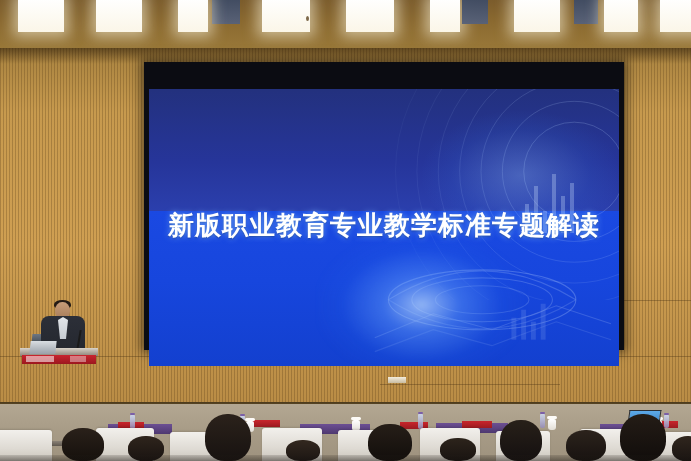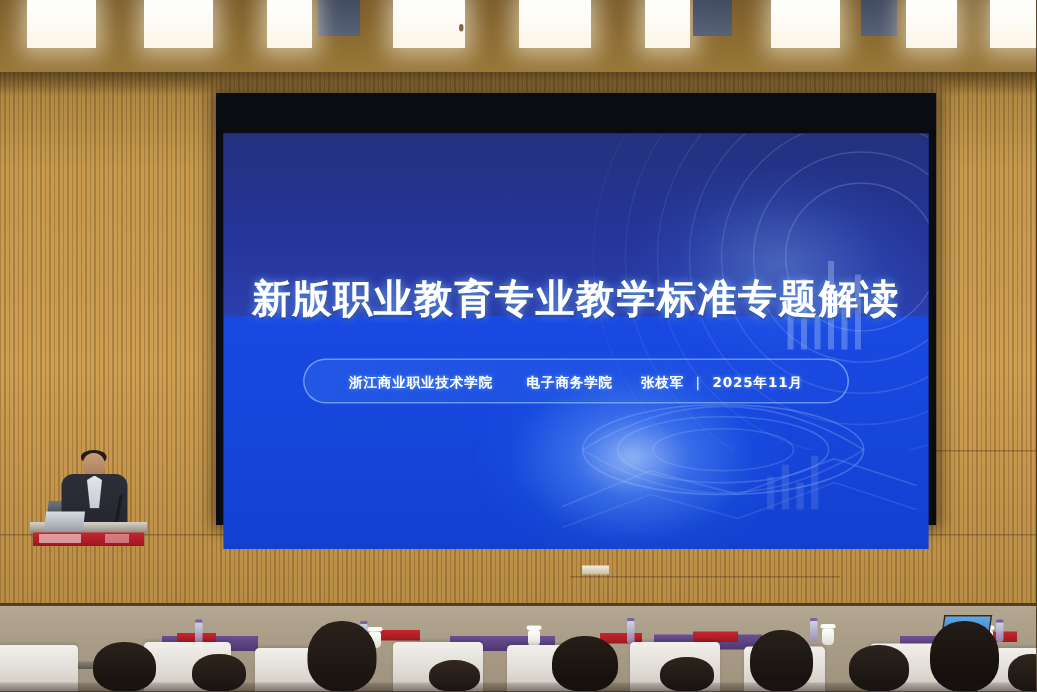--- a/index.html
+++ b/index.html
@@ -356,29 +356,20 @@
       <i style="left:27px;height:82%"></i>
       <i style="left:36px;height:52%"></i>
       <i style="left:45px;height:70%"></i>
     </div>
 
     <div class="scr-glow"></div>
 
     <div class="title-wrap">
       <div class="slide-title">新版职业教育专业教学标准专题解读</div>
 
-      <div class="subtitle-pill">
-        <span class="slide-sub">浙江商业职业技术学院</span>
-        <span class="slide-sub sub-sep">&nbsp;&nbsp;</span>
-        <span class="slide-sub">电子商务学院</span>
-        <span class="slide-sub sub-sep">&nbsp;</span>
-        <span class="slide-sub">张枝军</span>
-        <span class="slide-sub sub-sep">|</span>
-        <span class="slide-sub">2025年11月</span>
-      </div>
     </div>
   </div>
 
   <div class="wall-lower-edge"></div>
   <div class="wall-lower"></div>
 
   <div class="spk-laptop-scr"></div>
   <div class="spk-hair"></div>
   <div class="spk-head"></div>
   <div class="spk-body"></div>

